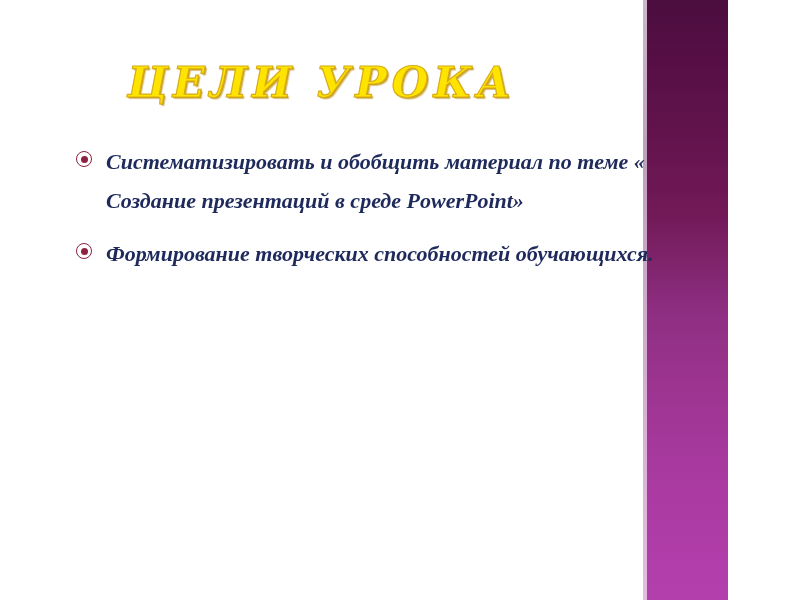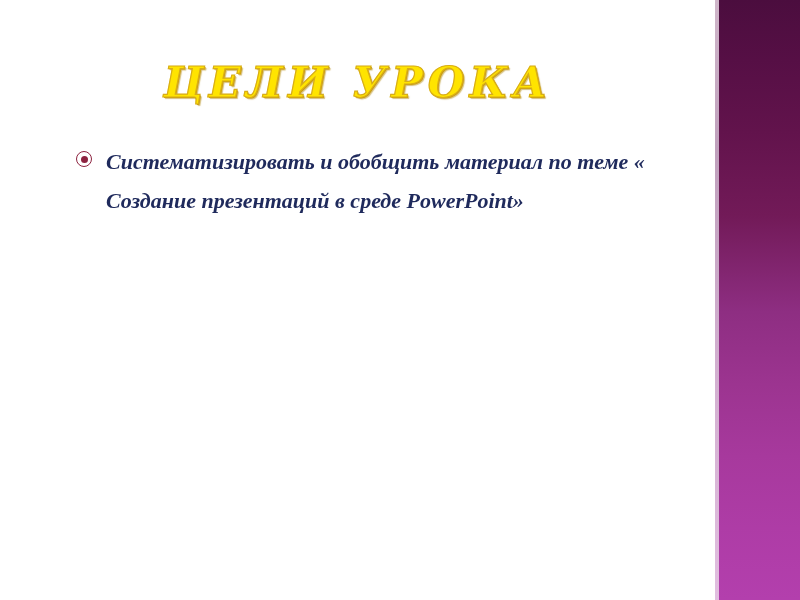--- a/index.html
+++ b/index.html
@@ -9,21 +9,21 @@
   body {
     width: 800px;
     height: 600px;
     background: #ffffff;
     font-family: "Liberation Serif", "DejaVu Serif", serif;
     overflow: hidden;
   }
 
   .slide {
     position: relative;
-    width: 800px;
+    width: 728px;
     height: 600px;
     background: #ffffff;
     overflow: hidden;
   }
 
   
   .side-band {
     position: absolute;
     top: 0;
     right: 0;
@@ -146,16 +146,20 @@
 
   <div class="slide-title">ЦЕЛИ  УРОКА</div>
 
   <ul class="body-list">
 
     <li class="bullet-row b1">
       <span class="bullet-marker"></span>
       <span class="bullet-text">Систематизировать и обобщить материал по теме « Создание презентаций в среде PowerPoint»</span>
     </li>
 
+    <li class="bullet-row b2">
+      <span class="bullet-marker"></span>
+      <span class="bullet-text">Формирование творческих способностей обучающихся.</span>
+    </li>
 
   </ul>
 
 </div>
 
 </body></html>

